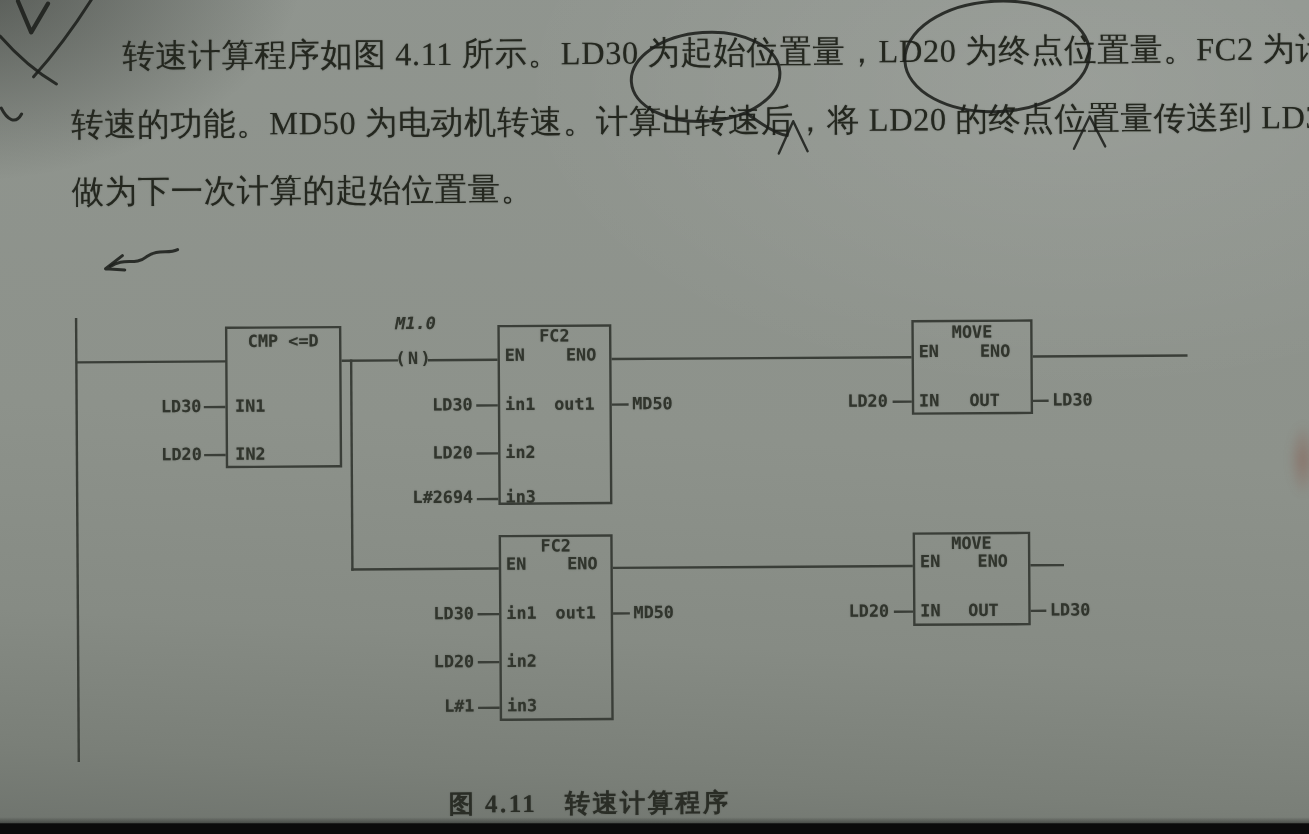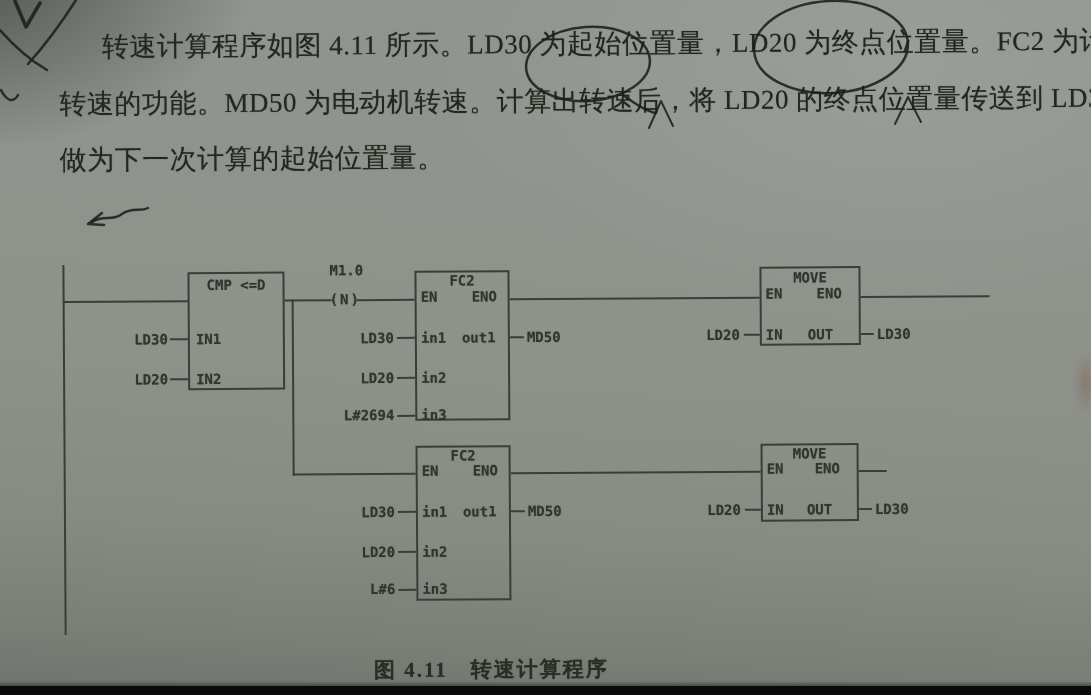--- a/index.html
+++ b/index.html
@@ -69,21 +69,21 @@
 
     <div class="lbox" style="left:188px;top:270px;width:97px;height:118px;"></div>
     <div class="ml ctr" style="left:188px;top:276px;width:97px;">CMP &lt;=D</div>
     <div class="wire" style="left:170px;top:336px;width:18px;height:2px;"></div>
     <div class="wire" style="left:170px;top:376px;width:18px;height:2px;"></div>
     <div class="ml" style="left:196px;top:330px;">IN1</div>
     <div class="ml" style="left:196px;top:370px;">IN2</div>
     <div class="ml rt" style="left:130px;top:330px;width:38px;">LD30</div>
     <div class="ml rt" style="left:130px;top:370px;width:38px;">LD20</div>
 
-    <div class="ml" style="left:330px;top:262px;">M1.0</div>
+    <div class="ml" style="left:330px;top:262px;font-style:italic;">M1.0</div>
     <div class="ml" style="left:330px;top:291px;letter-spacing:2px;">(N)</div>
 
     <div class="lbox" style="left:415px;top:270px;width:95px;height:150px;"></div>
     <div class="ml ctr" style="left:415px;top:273px;width:95px;">FC2</div>
     <div class="ml" style="left:421px;top:289px;">EN</div>
     <div class="ml" style="left:472px;top:289px;">ENO</div>
     <div class="wire" style="left:397px;top:336px;width:18px;height:2px;"></div>
     <div class="wire" style="left:397px;top:376px;width:18px;height:2px;"></div>
     <div class="wire" style="left:397px;top:414px;width:18px;height:2px;"></div>
     <div class="wire" style="left:510px;top:336px;width:14px;height:2px;"></div>
@@ -114,21 +114,21 @@
     <div class="wire" style="left:397px;top:510px;width:18px;height:2px;"></div>
     <div class="wire" style="left:397px;top:550px;width:18px;height:2px;"></div>
     <div class="wire" style="left:397px;top:588px;width:18px;height:2px;"></div>
     <div class="wire" style="left:510px;top:510px;width:14px;height:2px;"></div>
     <div class="ml" style="left:421px;top:504px;">in1</div>
     <div class="ml" style="left:462px;top:504px;">out1</div>
     <div class="ml" style="left:421px;top:544px;">in2</div>
     <div class="ml" style="left:421px;top:581px;">in3</div>
     <div class="ml rt" style="left:350px;top:504px;width:44px;">LD30</div>
     <div class="ml rt" style="left:350px;top:544px;width:44px;">LD20</div>
-    <div class="ml rt" style="left:350px;top:581px;width:44px;">L#6</div>
+    <div class="ml rt" style="left:350px;top:581px;width:44px;">L#1</div>
     <div class="ml" style="left:527px;top:504px;">MD50</div>
 
     <div class="lbox" style="left:760px;top:445px;width:98px;height:78px;"></div>
     <div class="ml ctr" style="left:760px;top:448px;width:98px;">MOVE</div>
     <div class="ml" style="left:766px;top:463px;">EN</div>
     <div class="ml" style="left:814px;top:463px;">ENO</div>
     <div class="wire" style="left:744px;top:510px;width:16px;height:2px;"></div>
     <div class="wire" style="left:858px;top:510px;width:13px;height:2px;"></div>
     <div class="ml" style="left:766px;top:504px;">IN</div>
     <div class="ml" style="left:806px;top:504px;">OUT</div>

